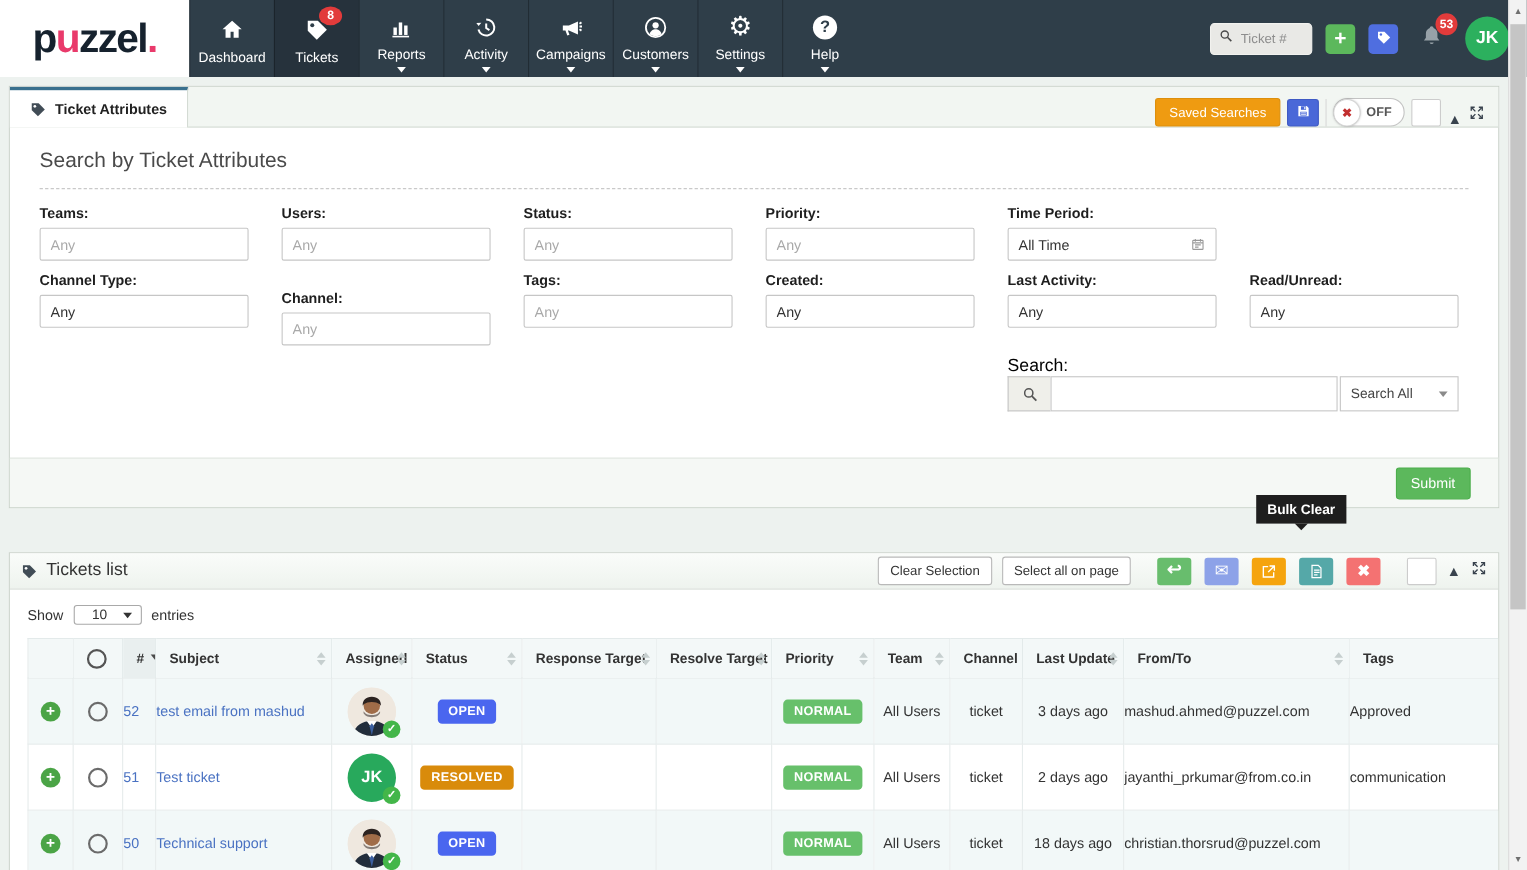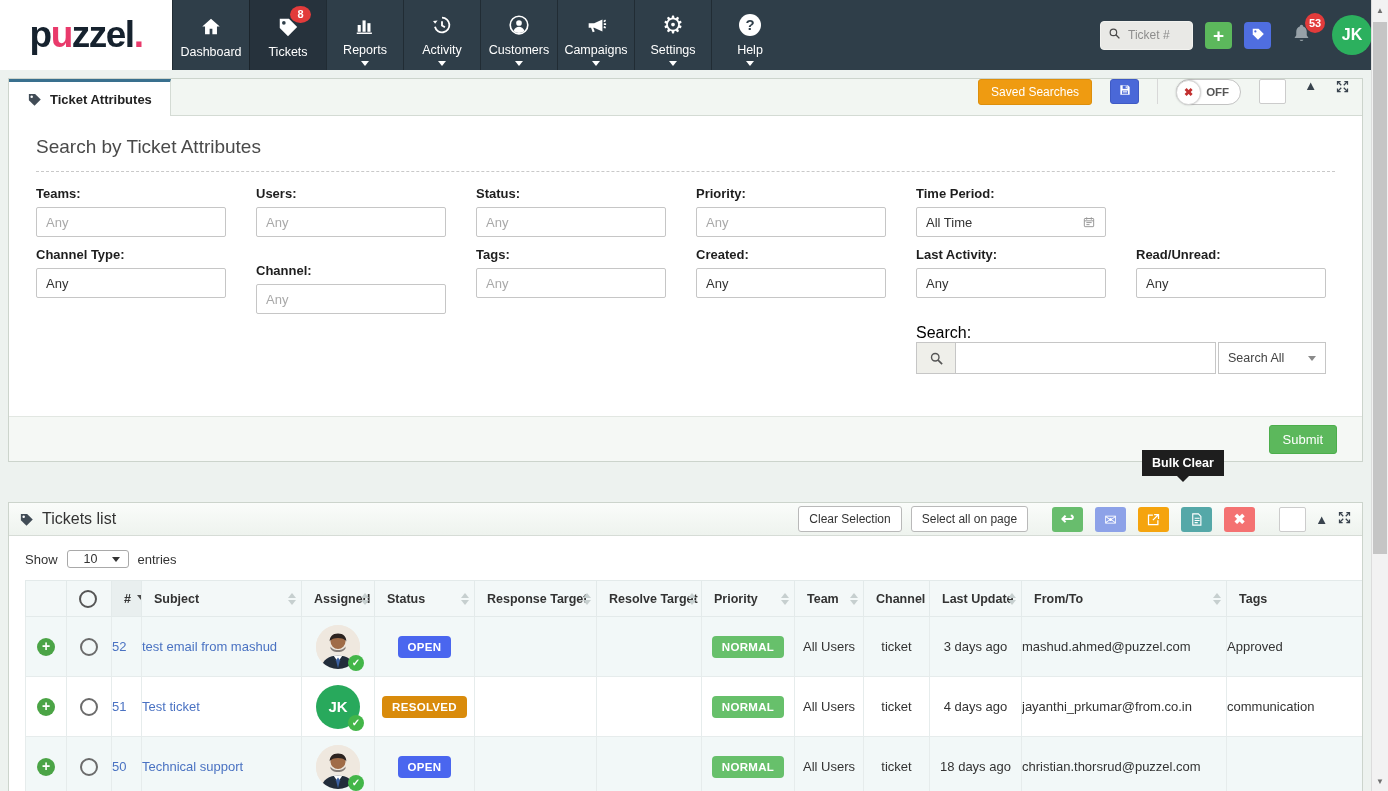--- a/index.html
+++ b/index.html
@@ -44,21 +44,21 @@
               display:flex;align-items:center;justify-content:center;cursor:pointer;}
   
   .content{margin-right:17px;}
   .panel{margin:8px;background:#fff;border:1px solid #ccd4cc;}
   
   .tabbar{background:#f2f6f2;border-bottom:1px solid #d4dbd4;display:flex;align-items:stretch;height:36px;}
   .tab{display:flex;align-items:center;gap:8px;padding:0 18px;font-size:13px;color:#444;cursor:pointer;border-right:1px solid #e0e6e0;}
   .tab .ticon{display:flex;}
   .tab .ticon svg{width:15px;height:15px;color:#414c56;}
   .tab.active{background:#fff;border-top:3px solid #39708e;margin-bottom:-1px;font-weight:bold;color:#222;border-right:1px solid #d4dbd4;}
-  .tab-right{margin-left:auto;display:flex;align-items:flex-start;gap:18px;padding-right:12px;}
+  .tab-right{margin-left:auto;display:flex;align-items:flex-end;gap:6px;padding-right:12px;}
   .btn-saved{background:var(--saved-orange,#ef9b11);color:#fff;border:1px solid #dd8f0c;font-size:12px;padding:5px 12px;border-radius:3px;cursor:pointer;font-family:inherit;}
   .btn-save{background:var(--accent-blue,#4a68d8);width:29px;height:25px;border-radius:3px;border:1px solid #3f5ac4;
             display:flex;align-items:center;justify-content:center;cursor:pointer;padding:0;}
   .btn-save svg{width:14px;height:14px;color:#fff;}
   .sep{width:1px;height:25px;background:#d8d8d8;}
   .toggle{height:24px;border:1px solid #c3c3c3;border-radius:13px;background:#fff;display:flex;align-items:center;padding:0 11px 0 0;cursor:pointer;}
   .toggle-x{width:23px;height:23px;border-radius:50%;background:#fff;border:1px solid #d6d6d6;box-shadow:0 0 2px rgba(0,0,0,.25);
             color:#c22f2f;font-size:11px;font-weight:bold;display:flex;align-items:center;justify-content:center;margin-left:-1px;}
   .toggle-label{font-size:11.5px;color:#555;font-weight:bold;margin-left:5px;}
   .box-sq{width:25px;height:23px;background:#fff;border:1px solid #ccc;border-radius:2px;cursor:pointer;}
@@ -189,37 +189,37 @@
             <path d="M12 4a8 8 0 1 1-7.7 10"></path>
             <path d="M4.5 10.5L2.2 7.6l5-.4z" fill="currentColor" stroke="none"></path>
             <path d="M12 8v4.5l3.2 2"></path>
           </svg>
         </span>
         <span class="nav-label">Activity</span>
         <span class="nav-caret"></span>
       </div>
       <div class="nav-item">
         <span class="nav-icon">
+          <svg viewBox="0 0 24 24" fill="currentColor">
+            <path d="M4 10v5h2.6l1.8 5 2.2-.8-1.6-4.2h1L19 19V6l-9 4z"></path>
+            <path d="M20.5 10h2.5v2h-2.5zM20 7.5l2-1.5 1 1.7-2 1.3zM20 14.5l2 1.5 1-1.7-2-1.3z"></path>
+          </svg>
+        </span>
+        <span class="nav-label">Campaigns</span>
+        <span class="nav-caret"></span>
+      </div>
+      <div class="nav-item">
+        <span class="nav-icon">
           <svg viewBox="0 0 24 24">
             <circle cx="12" cy="12" r="9.6" fill="none" stroke="currentColor" stroke-width="1.8"></circle>
             <circle cx="12" cy="9.8" r="3.1" fill="currentColor"></circle>
             <path d="M6 18.6c1.2-3.6 3.8-4.8 6-4.8s4.8 1.2 6 4.8a9.6 9.6 0 0 1-12 0z" fill="currentColor"></path>
           </svg>
         </span>
         <span class="nav-label">Customers</span>
-        <span class="nav-caret"></span>
-      </div>
-      <div class="nav-item">
-        <span class="nav-icon">
-          <svg viewBox="0 0 24 24" fill="currentColor">
-            <path d="M4 10v5h2.6l1.8 5 2.2-.8-1.6-4.2h1L19 19V6l-9 4z"></path>
-            <path d="M20.5 10h2.5v2h-2.5zM20 7.5l2-1.5 1 1.7-2 1.3zM20 14.5l2 1.5 1-1.7-2-1.3z"></path>
-          </svg>
-        </span>
-        <span class="nav-label">Campaigns</span>
         <span class="nav-caret"></span>
       </div>
       <div class="nav-item">
         <span class="nav-icon">
           <span class="gear">⚙</span>
         </span>
         <span class="nav-label">Settings</span>
         <span class="nav-caret"></span>
       </div>
       <div class="nav-item">
@@ -528,21 +528,21 @@
                 <div class="av-init">JK</div>
                 <span class="av-check">✓</span>
               </div>
             </td>
             <td class=" c-center"><span class="badge" style="background: rgb(217, 139, 11);">RESOLVED</span></td>
             <td class=" c-center"><span></span></td>
             <td class=" c-center"><span></span></td>
             <td class=" c-center"><span class="badge" style="background: rgb(103, 192, 107);">NORMAL</span></td>
             <td class=" c-center"><span>All Users</span></td>
             <td class=" c-center"><span>ticket</span></td>
-            <td class=" c-center"><span>4 days ago</span></td>
+            <td class=" c-center"><span>2 days ago</span></td>
             <td class=" c-left"><span>jayanthi_prkumar@from.co.in</span></td>
             <td class=" c-left"><span>communication</span></td>
           </tr>
           <tr>
             <td class=" c-center">
               <div class="plus-circle">+</div>
             </td>
             <td class=" c-center">
               <div class="radio-ring"></div>
             </td>

